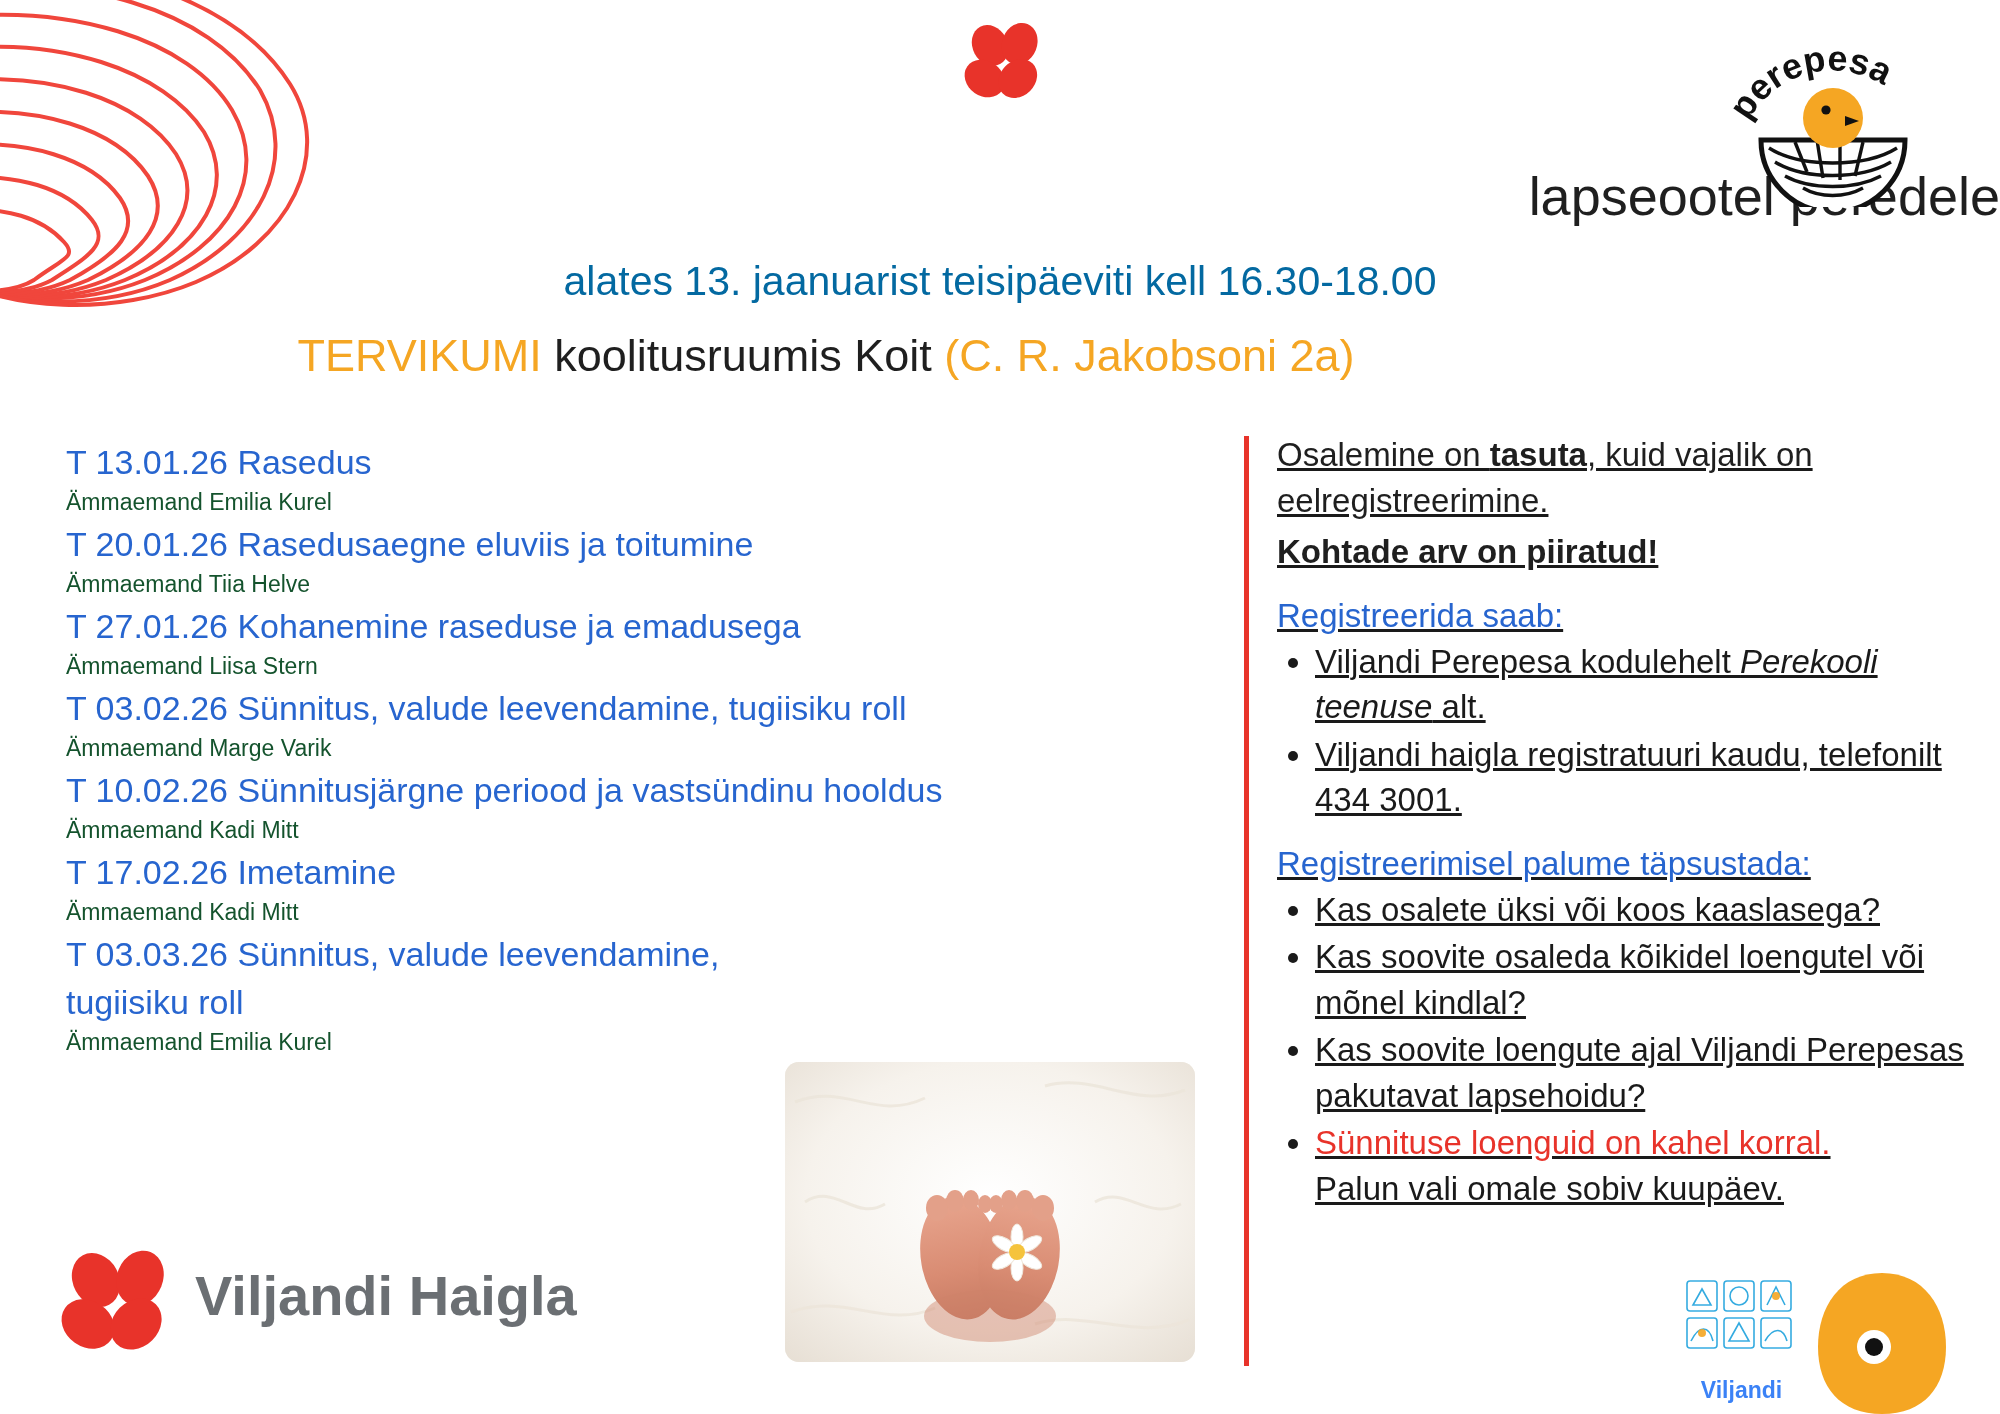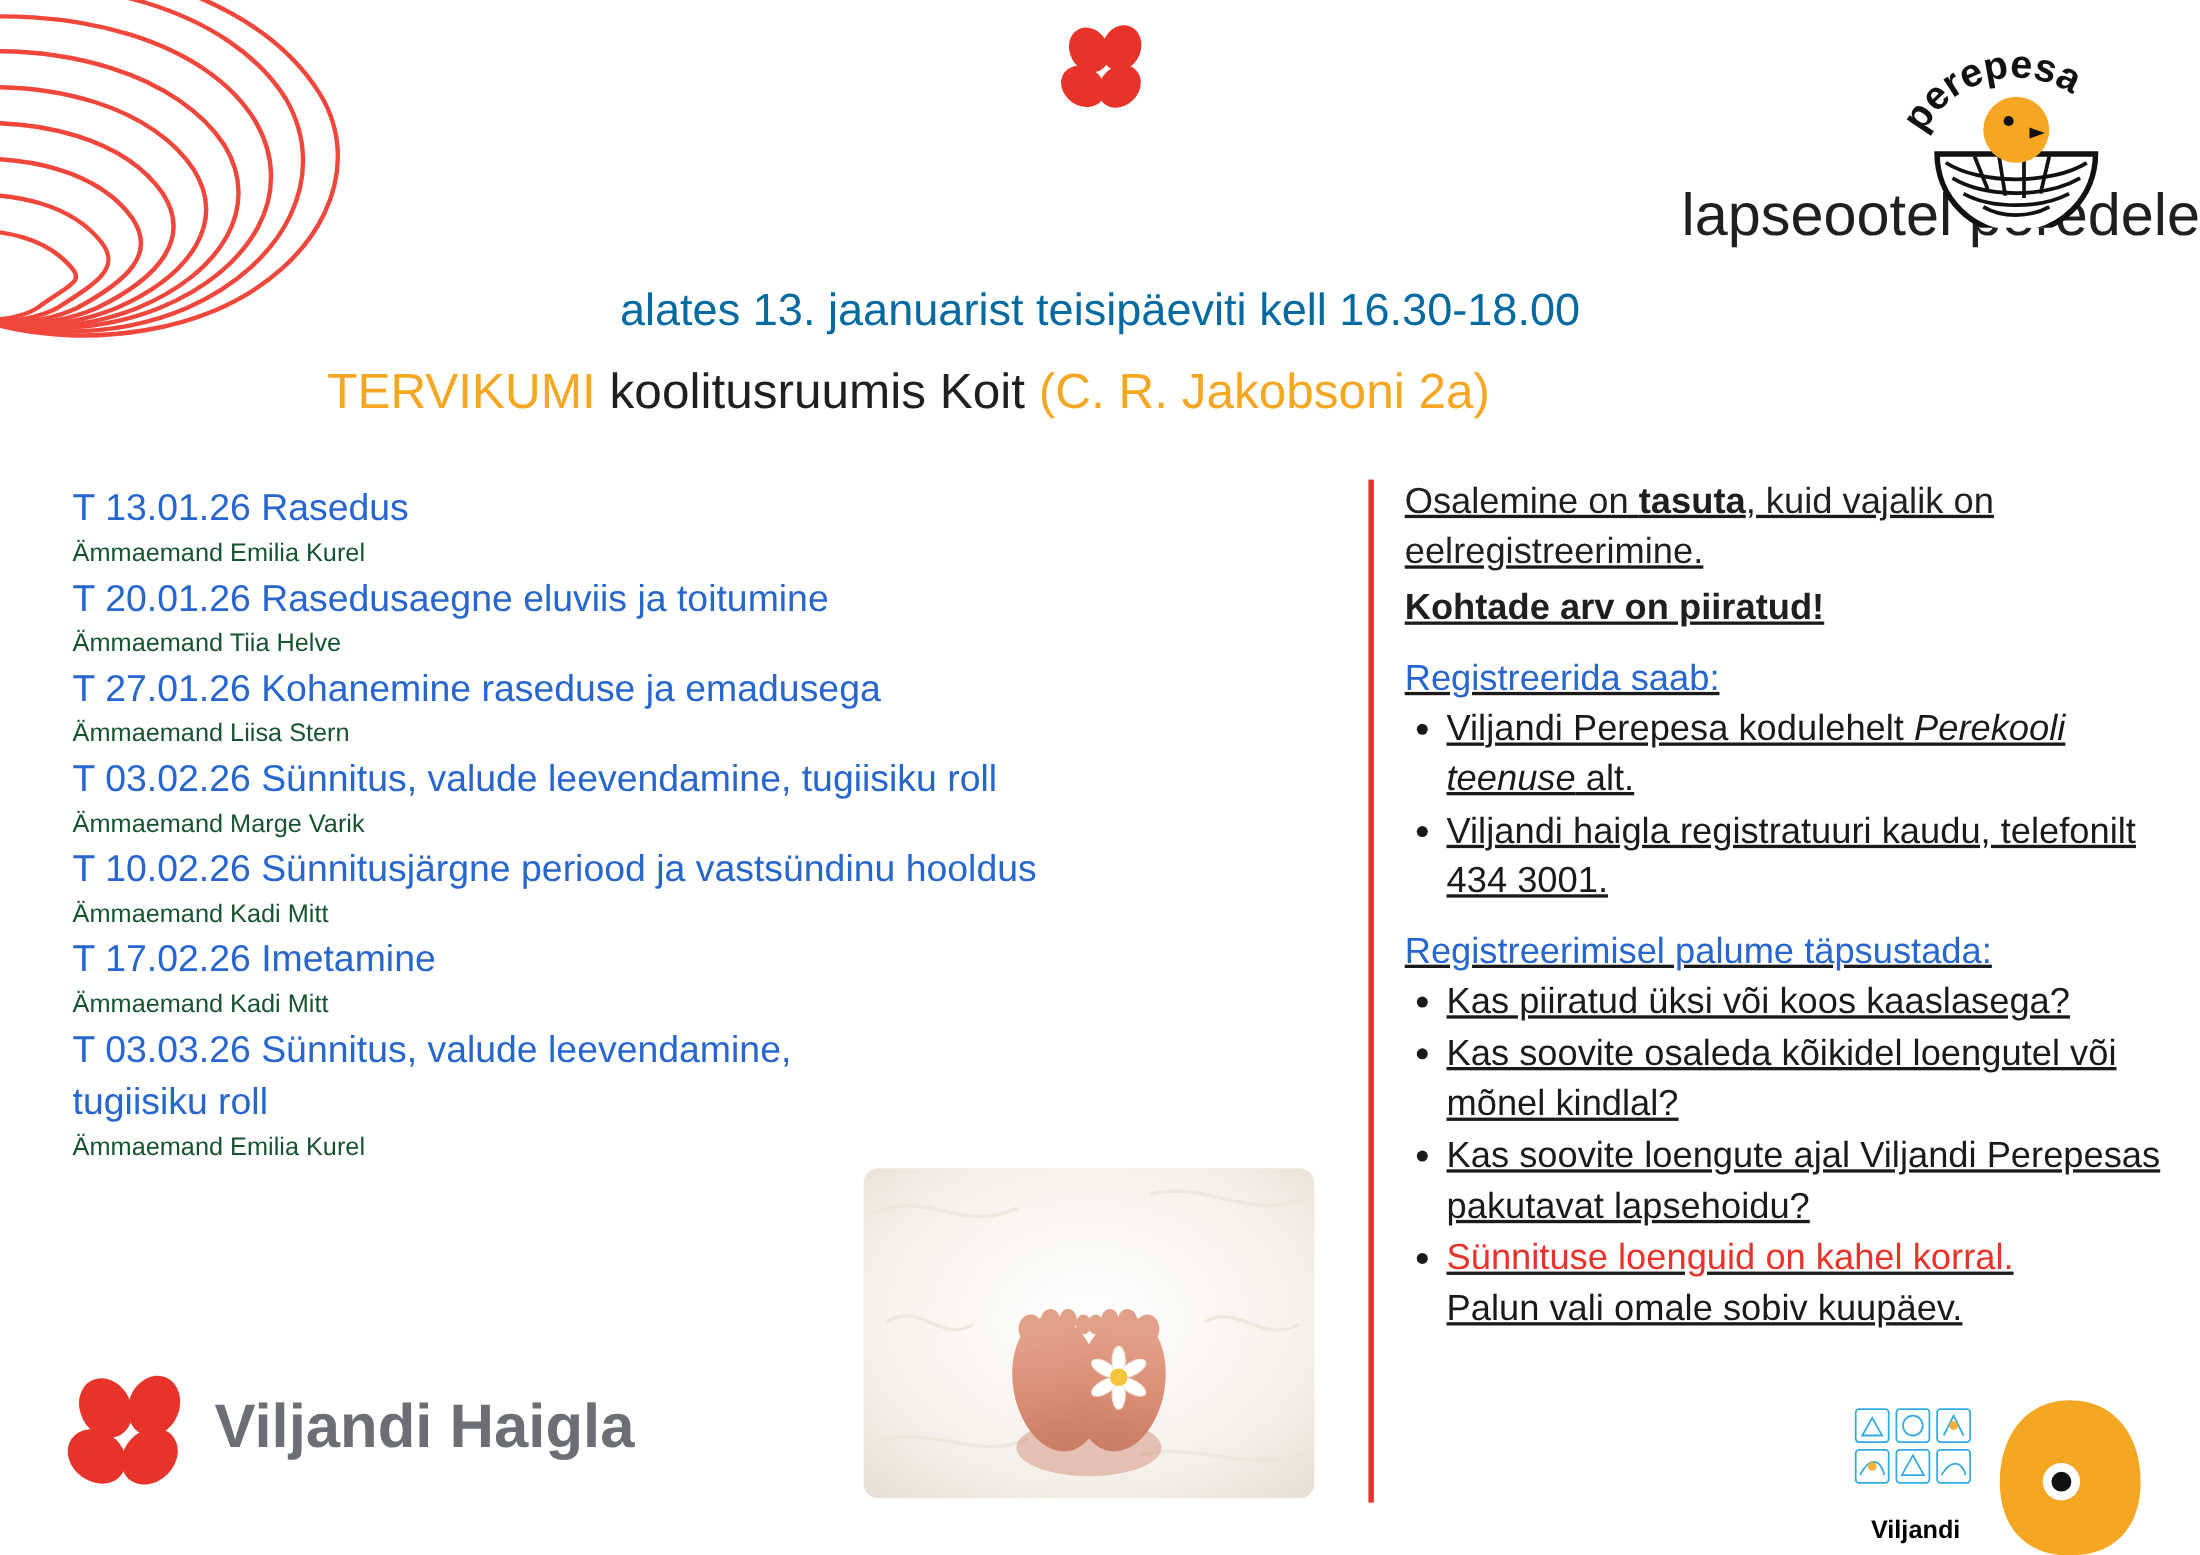--- a/index.html
+++ b/index.html
@@ -195,21 +195,21 @@
     width: 125px;
     height: 125px;
   }
   .viljandi-city-label {
     position: absolute;
     right: 196px;
     bottom: 10px;
     width: 125px;
     text-align: center;
     font-size: 23px;
-    color: #000000;
+    color: #3b82f6;
     font-weight: bold;
   }
   .chick-logo {
     position: absolute;
     right: 48px;
     bottom: 0px;
     width: 140px;
     height: 145px;
   }
 </style>
@@ -320,21 +320,21 @@
       <span>Viljandi Perepesa kodulehelt </span><span class="italic">Perekooli teenuse</span><span> alt.</span>
     </li>
     <li>
       <span>Viljandi haigla registratuuri kaudu, telefonilt 434 3001.</span>
     </li>
   </ul>
 
   <p class="r-head">Registreerimisel palume täpsustada:</p>
   <ul class="r-list">
     <li>
-      <span>Kas piiratud üksi või koos kaaslasega?</span>
+      <span>Kas osalete üksi või koos kaaslasega?</span>
     </li>
     <li>
       <span>Kas soovite osaleda kõikidel loengutel või mõnel kindlal?</span>
     </li>
     <li>
       <span>Kas soovite loengute ajal Viljandi Perepesas pakutavat lapsehoidu?</span>
     </li>
     <li>
       <span class="red-text">Sünnituse loenguid on kahel korral.</span><br>
       <span>Palun vali omale sobiv kuupäev.</span>

